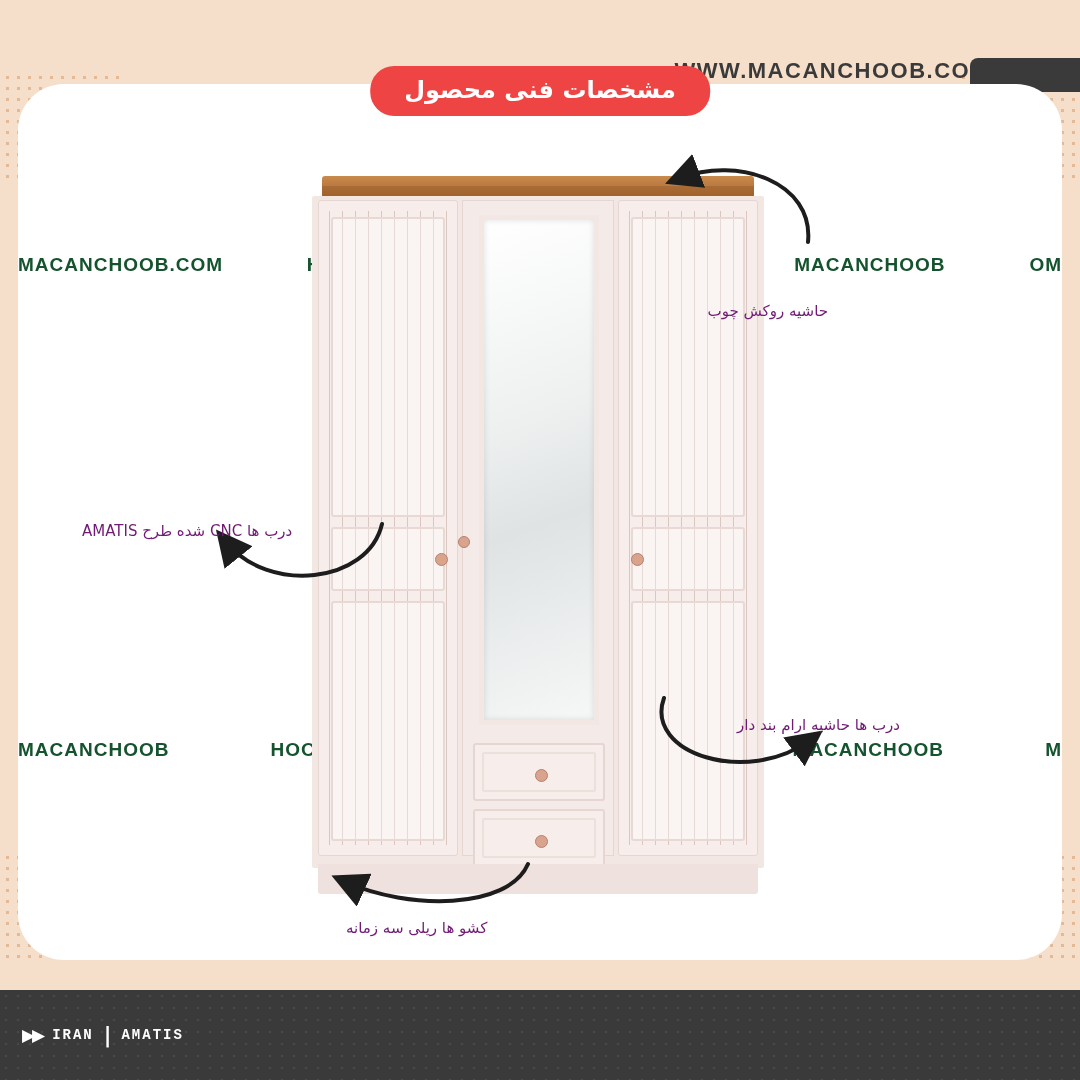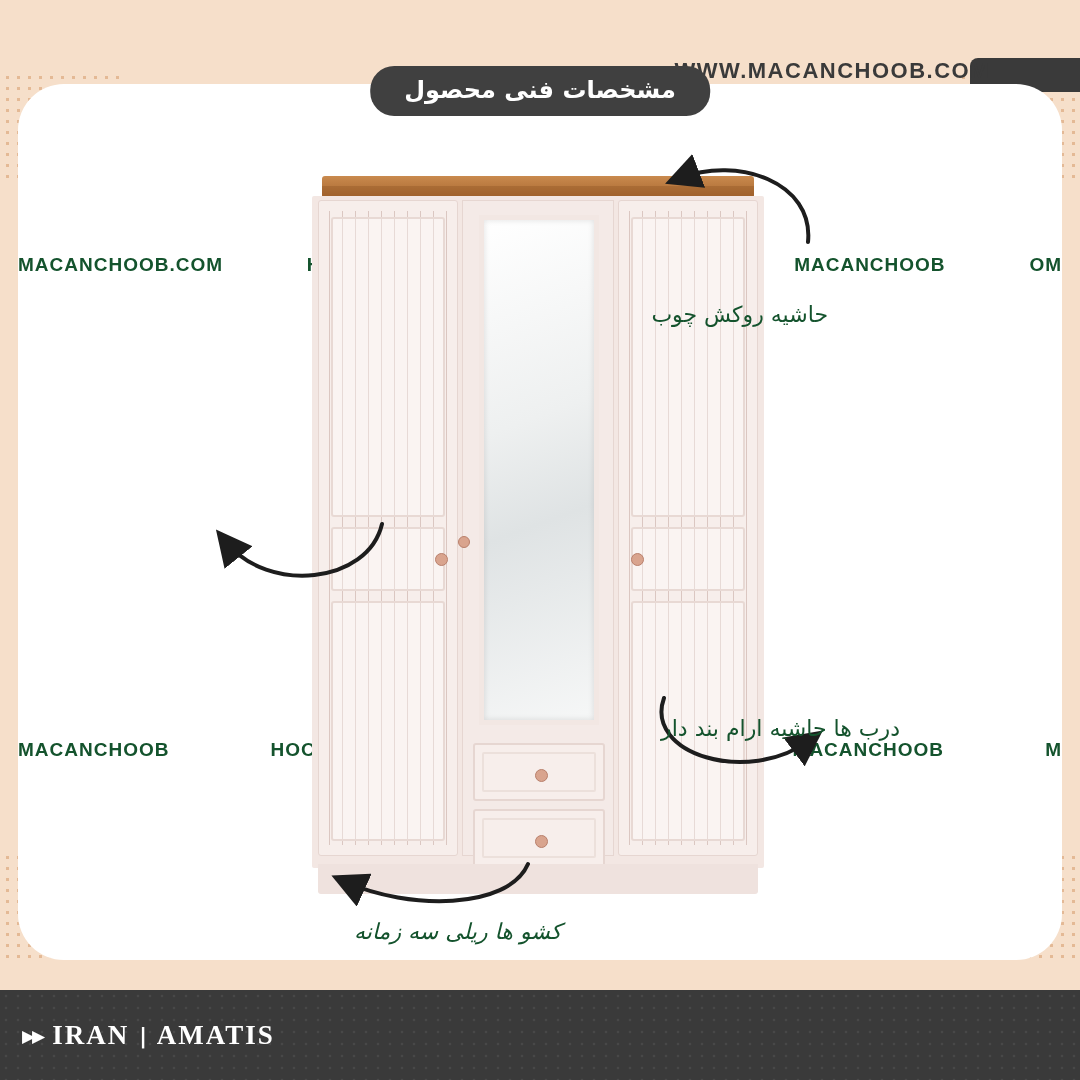--- a/index.html
+++ b/index.html
@@ -59,21 +59,21 @@
   .dots.tl { left: 2px;  top: 72px; }
   .dots.tr { right: 2px; top: 72px; }
   .dots.bl { left: 2px;  bottom: 118px; }
   .dots.br { right: 2px; bottom: 118px; }
 
   
   .title-pill {
     position: absolute;
     left: 50%; transform: translateX(-50%);
     top: 66px;
-    background: #404040;
+    background: #ef4444;
     color: #ffffff;
     padding: 10px 34px 12px;
     border-radius: 24px;
     font-size: 24px;
     font-weight: bold;
     white-space: nowrap;
     z-index: 6;
   }
 
   
@@ -201,29 +201,29 @@
     left: 146px; top: 372px;
     width: 12px; height: 12px;
     border-radius: 50%;
     background: #d9a48e;
     border: 1px solid #b9806c;
   }
 
   
   .callout {
     position: absolute;
-    font-size: 22px;
-    color: #14532d;
+    font-size: 15px;
+    color: #701a75;
     white-space: nowrap;
     z-index: 7;
   }
   .c-wood   { top: 218px; right: 234px; }
   .c-cnc    { top: 438px; left: 64px; }
   .c-soft   { top: 632px; right: 162px; }
-  .c-drawer { top: 835px; left: 336px; font-style: italic; }
+  .c-drawer { top: 835px; left: 328px; }
 
   .arrow-svg { position: absolute; z-index: 6; overflow: visible; }
 
   
   .footer {
     position: absolute;
     left: 0; bottom: 0;
     width: 1080px; height: 90px;
     background: #3a3a3a;
     border-top-left-radius: 0;
@@ -240,24 +240,24 @@
     left: 22px; top: 50%;
     transform: translateY(-50%);
     display: flex;
     align-items: center;
     gap: 10px;
     direction: ltr;
   }
   .play-icons { color: #ffffff; font-size: 17px; letter-spacing: -3px; }
   .footer-text {
     color: #ffffff;
-    font-size: 27px;
+    font-size: 14px;
     font-weight: bold;
     letter-spacing: 2px;
-    font-family: Liberation Serif, serif;
+    font-family: Liberation Mono, monospace;
   }
   .footer-sep { color: #ffffff; font-weight: bold; font-size: 21px; }
 </style>
 </head>
 <body>
 
 <div id="stage">
 
   <div class="dots tl"></div>
   <div class="dots tr"></div>
@@ -350,20 +350,21 @@
     <svg class="arrow-svg" style="left:300px; top:730px; width:220px; height:100px;">
       <defs>
         <marker id="ah4" markerWidth="9" markerHeight="9" refX="5" refY="4.5" orient="auto">
           <path d="M0,0 L9,4.5 L0,9 z" fill="#1d1d1d"></path>
         </marker>
       </defs>
       <path d="M210,50 C190,96 90,96 28,68" fill="none" stroke="#1d1d1d" stroke-width="4" stroke-linecap="round" marker-end="url(#ah4)"></path>
     </svg>
 
     <div class="callout c-wood">حاشیه روکش چوب</div>
+    <div class="callout c-cnc">درب ها CNC شده طرح AMATIS</div>
     <div class="callout c-soft">درب ها حاشیه ارام بند دار</div>
     <div class="callout c-drawer">کشو ها ریلی سه زمانه</div>
   </div>
 
   <div class="title-pill">مشخصات فنی محصول</div>
 
   <div class="footer">
     <div class="footer-inner">
       <span class="play-icons">▶▶</span>
       <span class="footer-text">IRAN</span>

